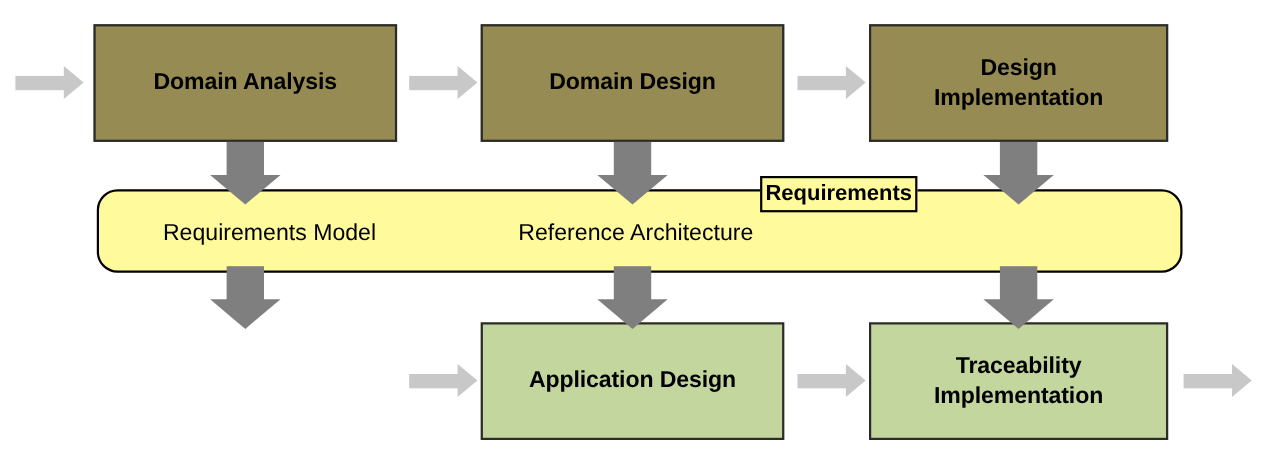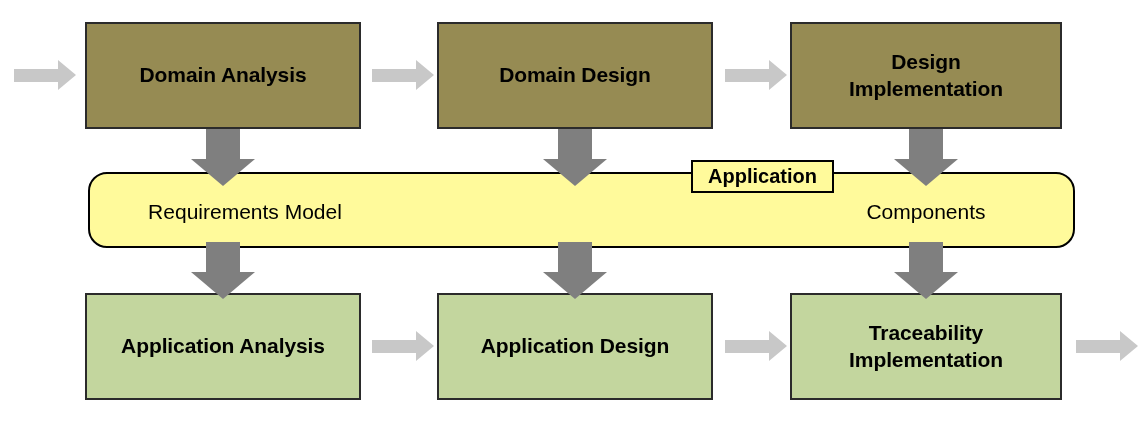--- a/index.html
+++ b/index.html
@@ -128,32 +128,29 @@
     </span>
   </div>
 
   <div id="artifact-band" style="left:88px; top:172px; width:987px; height:76px;">
   </div>
 
   <div class="artifact-label" style="left:104px; top:200px; width:282px;">
     <span>Requirements Model</span>
   </div>
 
-
-  <div class="artifact-label" style="left:790px; top:200px; width:272px;">
-    <span>Components</span>
-  </div>
+  <div class="artifact-label" style="left:437px; top:200px; width:282px;">
+    <span>Reference Architecture</span>
+  </div>
+
 
   <div id="traceability-box" style="left:691px; top:160px; width:143px; height:33px;">
-    <span>Application</span>
-  </div>
-
-  <div class="pbox app" style="left:85px; top:293px; width:276px; height:107px;">
-    <span>Application Analysis</span>
-  </div>
+    <span>Requirements</span>
+  </div>
+
 
   <div class="pbox app" style="left:437px; top:293px; width:276px; height:107px;">
     <span>Application Design</span>
   </div>
 
   <div class="pbox app" style="left:790px; top:293px; width:272px; height:107px;">
     <span>
       <span>Traceability</span><br>
       <span>Implementation</span>
     </span>

